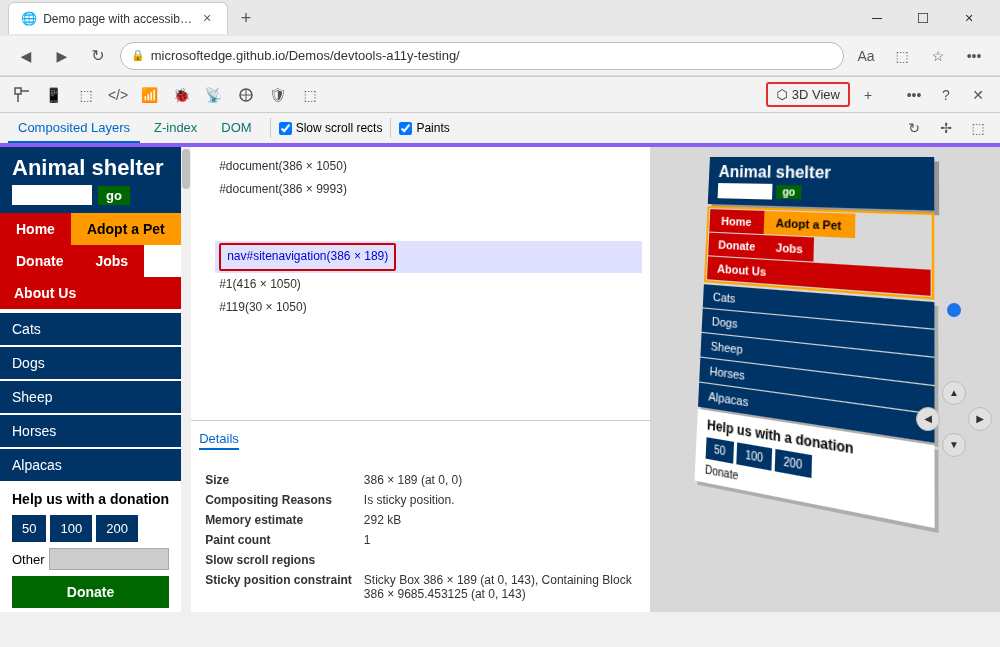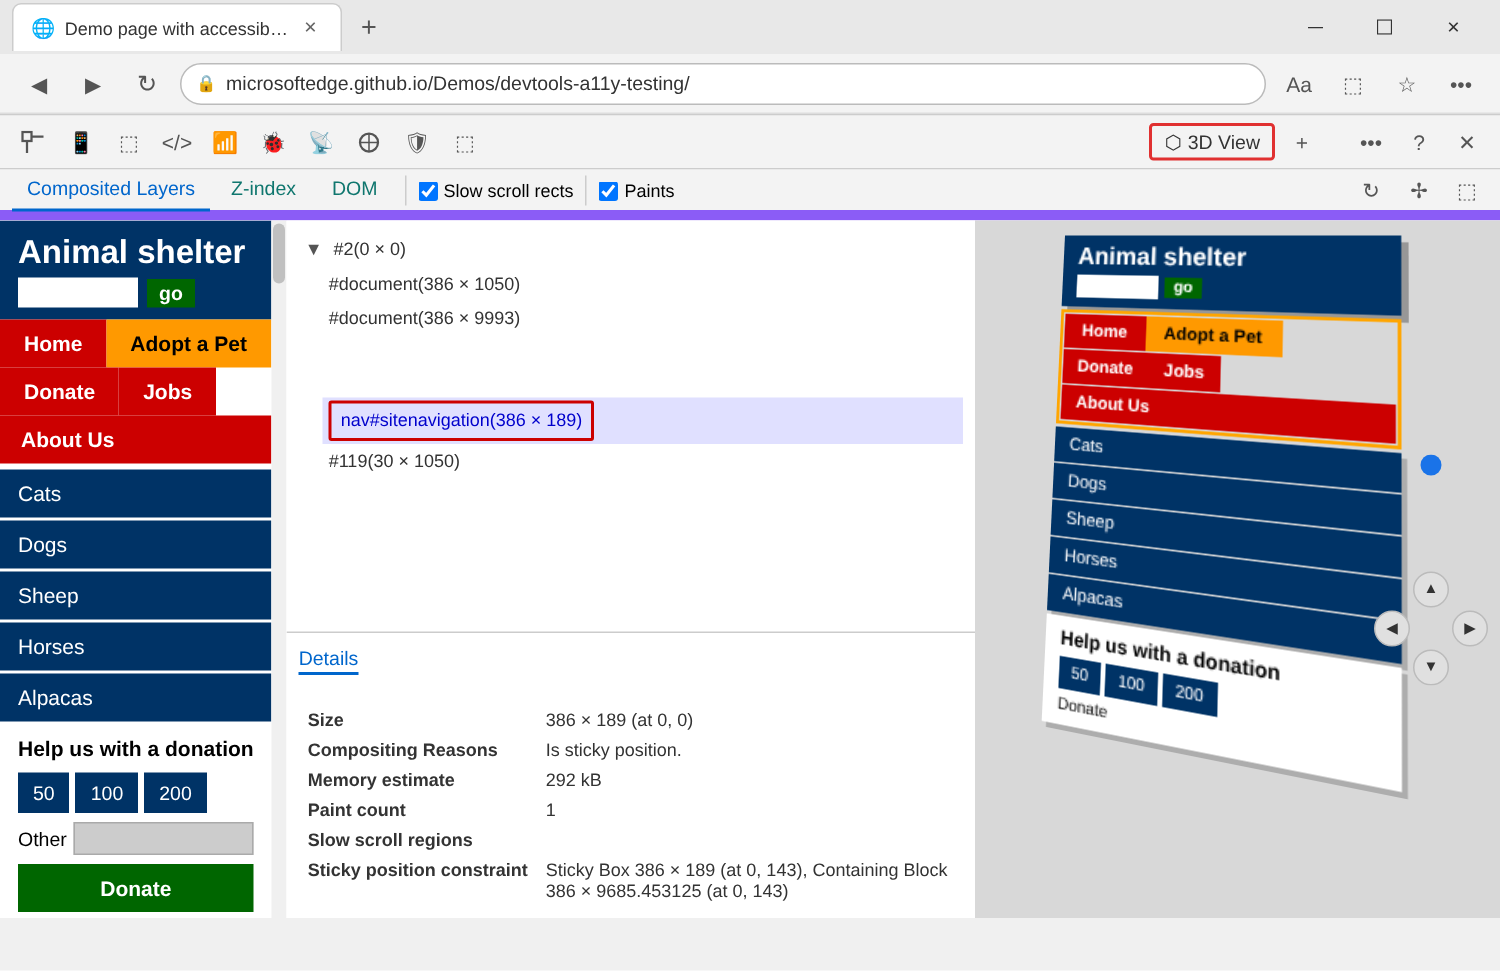--- a/index.html
+++ b/index.html
@@ -19,21 +19,21 @@
     .url-box { flex: 1; height: 28px; background: #fff; border: 1px solid #bbb; border-radius: 14px; display: flex; align-items: center; padding: 0 10px; font-size: 13px; color: #333; gap: 6px; }
     .addr-btn { width: 28px; height: 28px; display: flex; align-items: center; justify-content: center; cursor: pointer; border-radius: 50%; color: #555; font-size: 14px; }
 
     
     .devtools-toolbar { display: flex; align-items: center; padding: 0 8px; gap: 4px; background: #f3f3f3; height: 36px; border-bottom: 1px solid #ccc; }
     .dt-btn { width: 28px; height: 28px; display: flex; align-items: center; justify-content: center; cursor: pointer; border-radius: 3px; color: #555; font-size: 14px; }
     .dt-3d { display: flex; align-items: center; gap: 4px; padding: 3px 8px; border: 2px solid #e03030; border-radius: 3px; cursor: pointer; font-size: 13px; color: #333; font-weight: 500; }
     .dt-spacer { flex: 1; }
 
     
-    .devtools-sub-toolbar { display: flex; align-items: center; padding: 0 8px; gap: 4px; background: #f3f3f3; height: 34px; border-bottom: 7px solid #8b5cf6; }
+    .devtools-sub-toolbar { display: flex; align-items: center; padding: 0 8px; gap: 4px; background: #f3f3f3; height: 34px; border-bottom: 4px solid #8b5cf6; }
     .dt-tab { padding: 6px 10px; font-size: 13px; cursor: pointer; color: #0f766e; border-bottom: 2px solid transparent; }
     .dt-tab.active { color: #0066cc; border-bottom: 2px solid #0066cc; }
     .dt-separator { width: 1px; height: 20px; background: #ccc; margin: 0 4px; }
     .dt-checkbox { display: flex; align-items: flex-end; gap: 4px; font-size: 12px; cursor: pointer; }
     .dt-checkbox input { cursor: pointer; }
 
     
     .main-content { display: flex; height: calc(647px - 36px - 36px - 40px - 36px - 34px); background: #fff; }
     .scrollbar-track { width: 10px; background: #f0f0f0; display: flex; flex-direction: column; align-items: center; padding: 2px; }
     .scrollbar-thumb { width: 8px; height: 40px; background: #c0c0c0; border-radius: 4px; }
@@ -243,33 +243,32 @@
     </div>
 
     <div class="scrollbar-track">
       <div class="scrollbar-thumb"></div>
     </div>
   </div>
 
   <div class="devtools-panel">
     <div class="dt-layers-panel">
       <div class="dt-layers-top">
-        <div class="dt-tree-item">
-          <span class="caret">▼</span>
-          <span>#2(0 × 0)</span>
-        </div>
         <div class="dt-indent">
           <div class="dt-tree-item">
             <span>#document(386 × 1050)</span>
           </div>
           <div class="dt-tree-item">
             <span>#document(386 × 9993)</span>
           </div>
           <div class="dt-tree-item selected">
             <span class="dt-selected-box">nav#sitenavigation(386 × 189)</span>
+          </div>
+          <div class="dt-tree-item">
+            <span>#1(416 × 1050)</span>
           </div>
           <div class="dt-tree-item">
             <span>#119(30 × 1050)</span>
           </div>
         </div>
       </div>
 
       <div class="dt-details">
         <div class="dt-details-tab">Details</div>
         <table class="dt-details-table">

